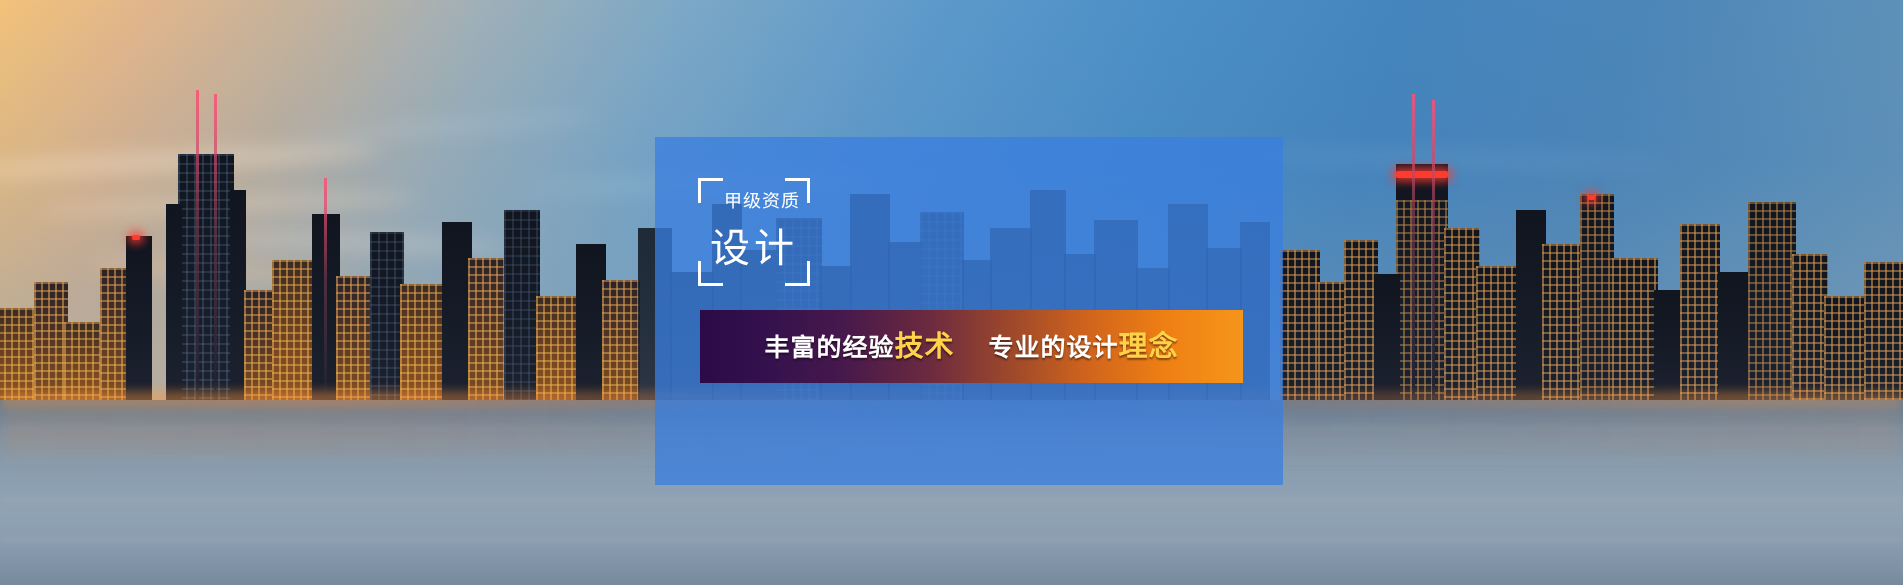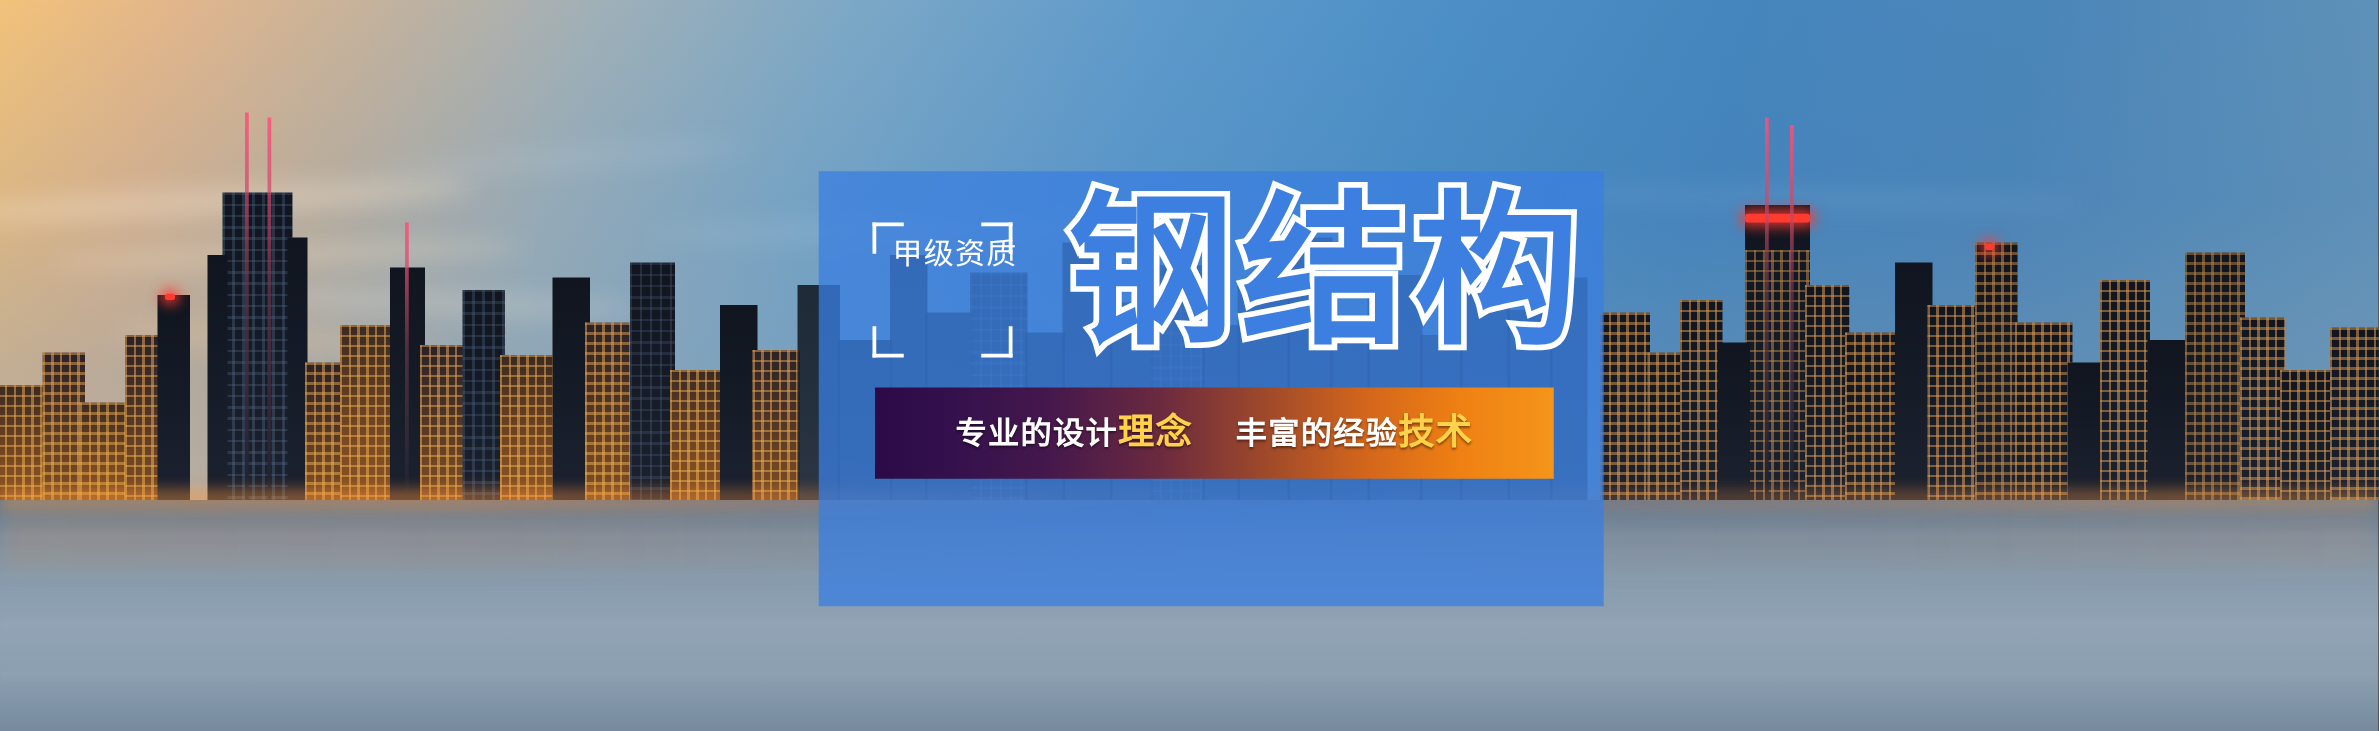--- a/index.html
+++ b/index.html
@@ -168,21 +168,21 @@
     border: 3px solid #fff;
   }
   .badge .tl { left: 0;  top: 0;     border-right: none; border-bottom: none; }
   .badge .tr { right: 0; top: 0;     border-left: none;  border-bottom: none; }
   .badge .bl { left: 0;  bottom: 0;  border-right: none; border-top: none; }
   .badge .brr{ right: 0; bottom: 0;  border-left: none;  border-top: none; }
   .badge-top {
     position: absolute;
     left: 16px; right: 0; top: 14px;
     text-align: center;
-    font-size: 24px;
+    font-size: 18px;
     letter-spacing: 1px;
     line-height: 1;
     white-space: nowrap;
   }
   .badge-main {
     position: absolute;
     left: 0; right: 0; top: 50px;
     text-align: center;
     font-size: 40px;
     letter-spacing: 4px;
@@ -394,27 +394,27 @@
   </div>
 
   <div class="panel"></div>
 
   <div class="badge">
     <span class="br tl"></span>
     <span class="br tr"></span>
     <span class="br bl"></span>
     <span class="br brr"></span>
     <div class="badge-top">甲级资质</div>
+    <div class="badge-main">设计</div>
   </div>
 
-  <div class="title">钢结构</div>
 
   <div class="taglinebar">
+    <div class="tagline">
+      <span class="w">丰富的经验</span><span class="y">技术</span>
+    </div>
     <div class="tagline">
       <span class="w">专业的设计</span><span class="y">理念</span>
     </div>
-    <div class="tagline">
-      <span class="w">丰富的经验</span><span class="y">技术</span>
-    </div>
   </div>
 
 
 </div>
 
 </body></html>

